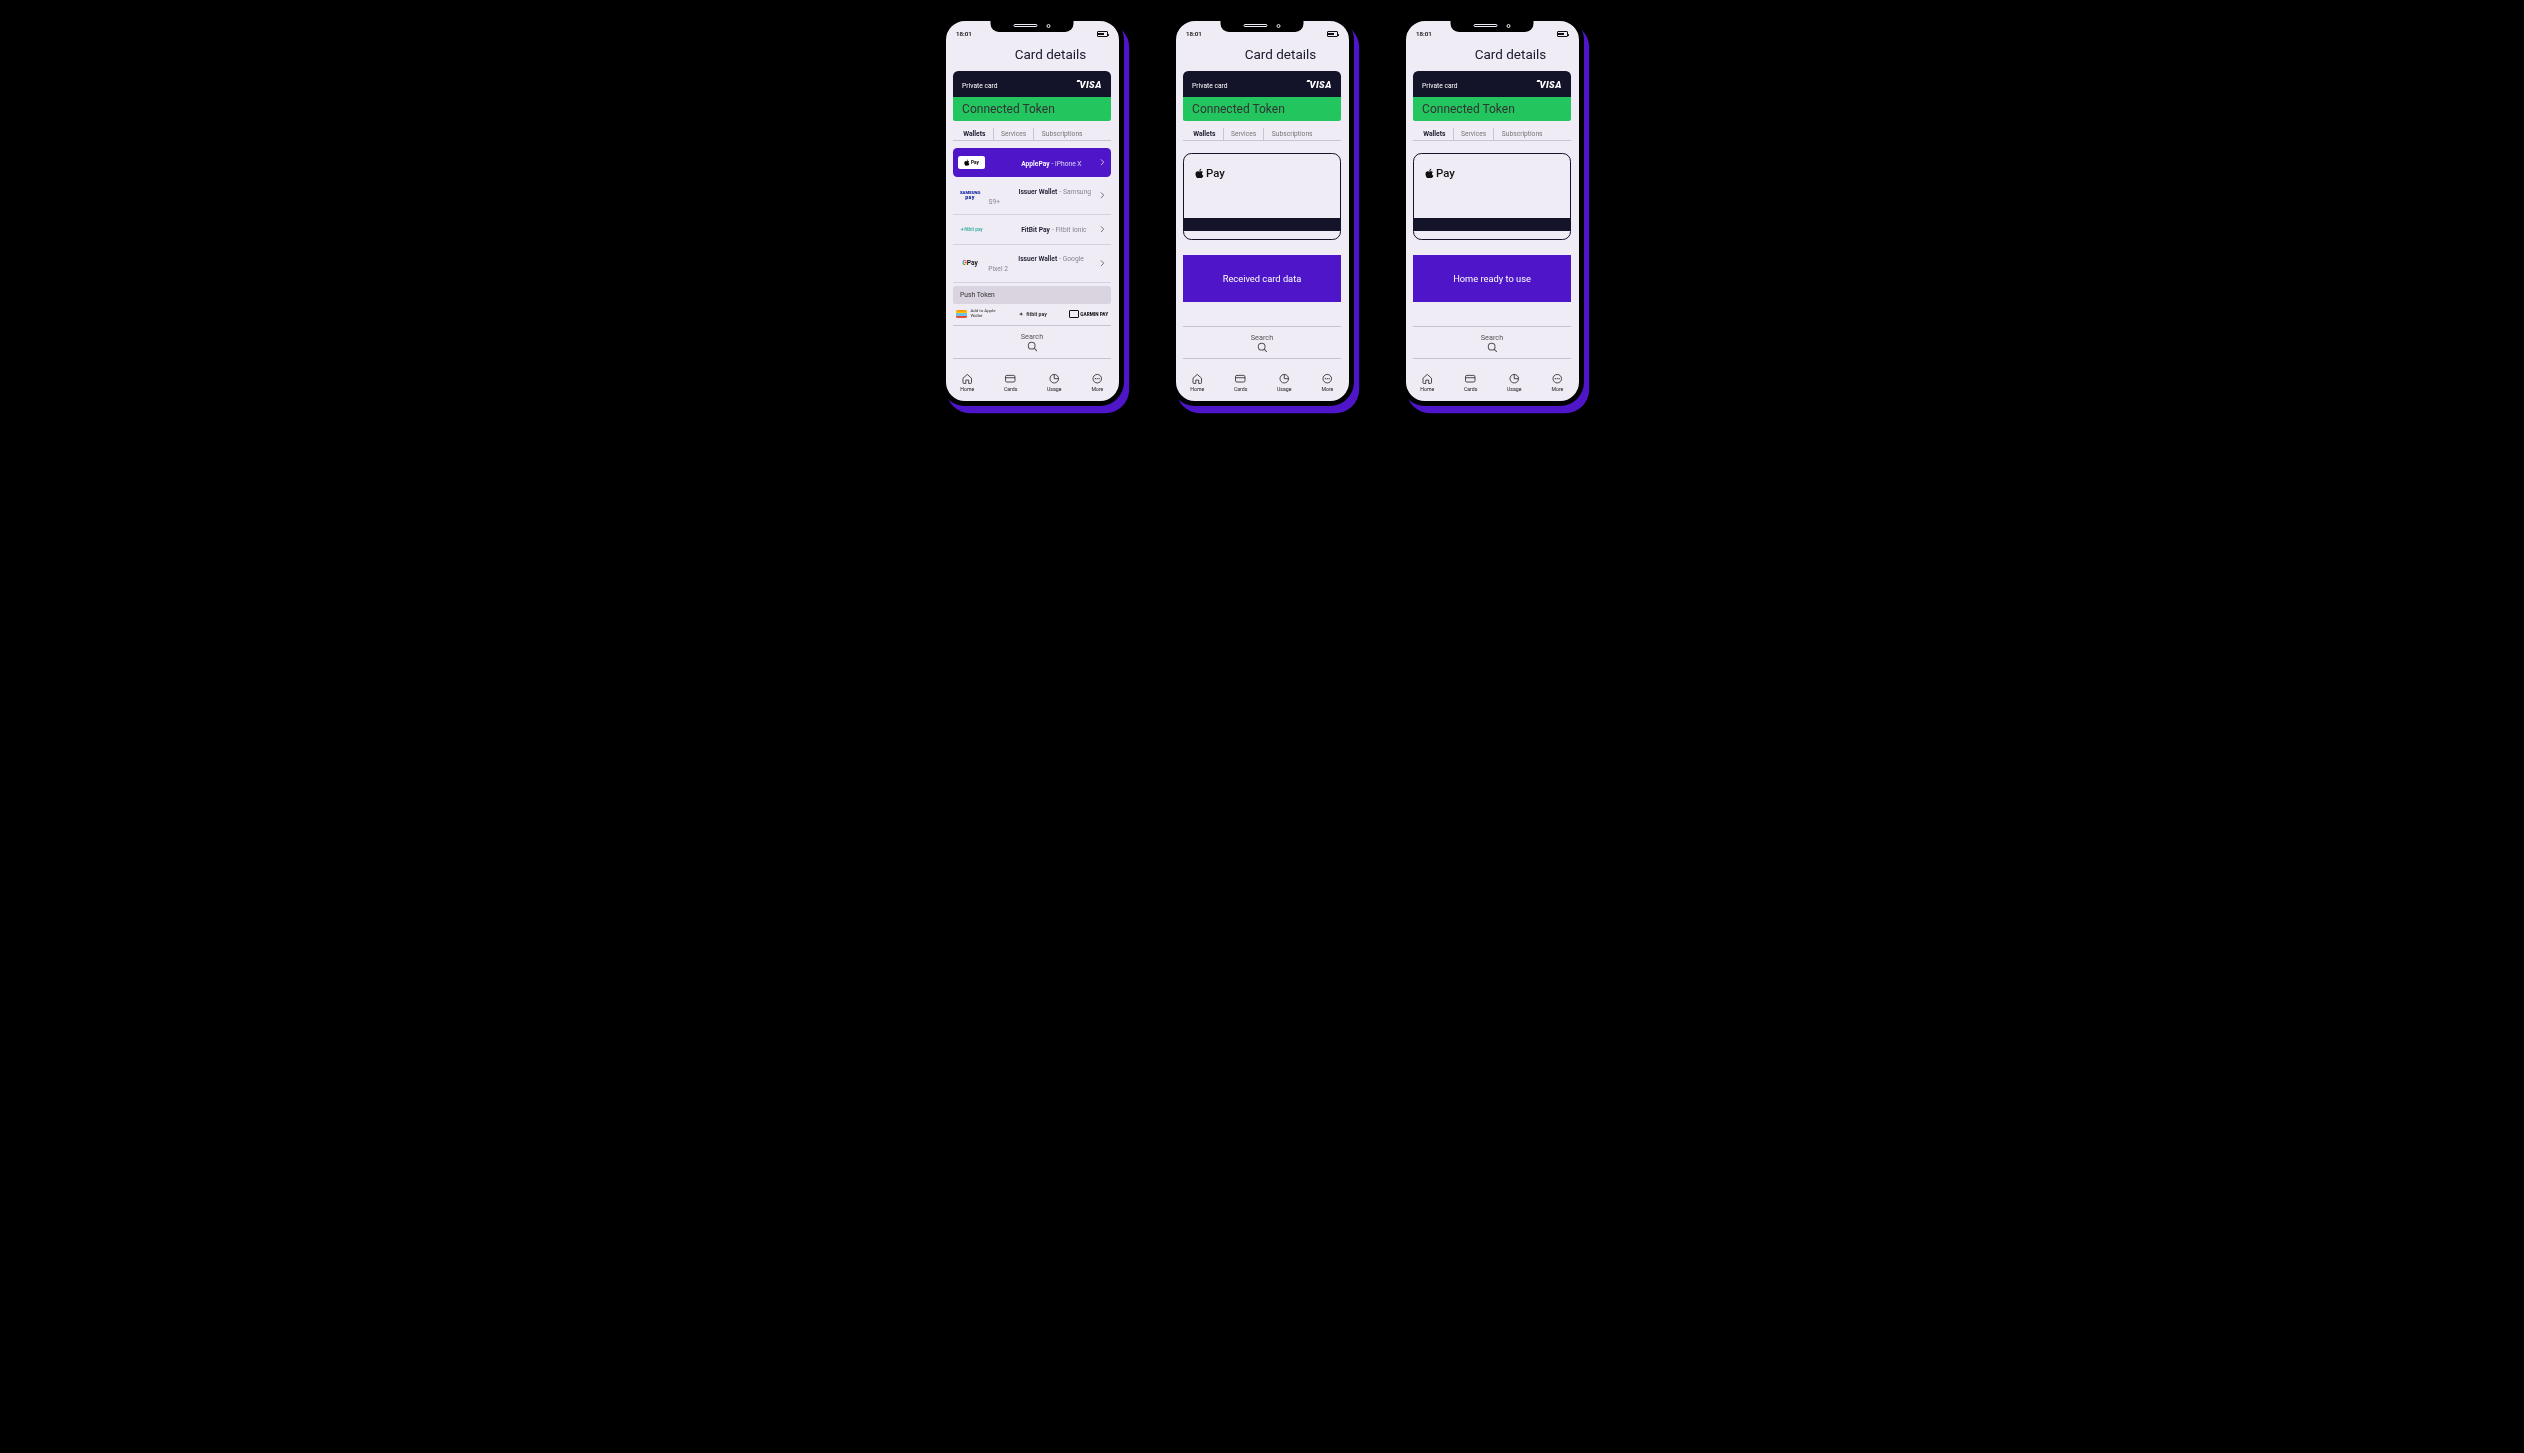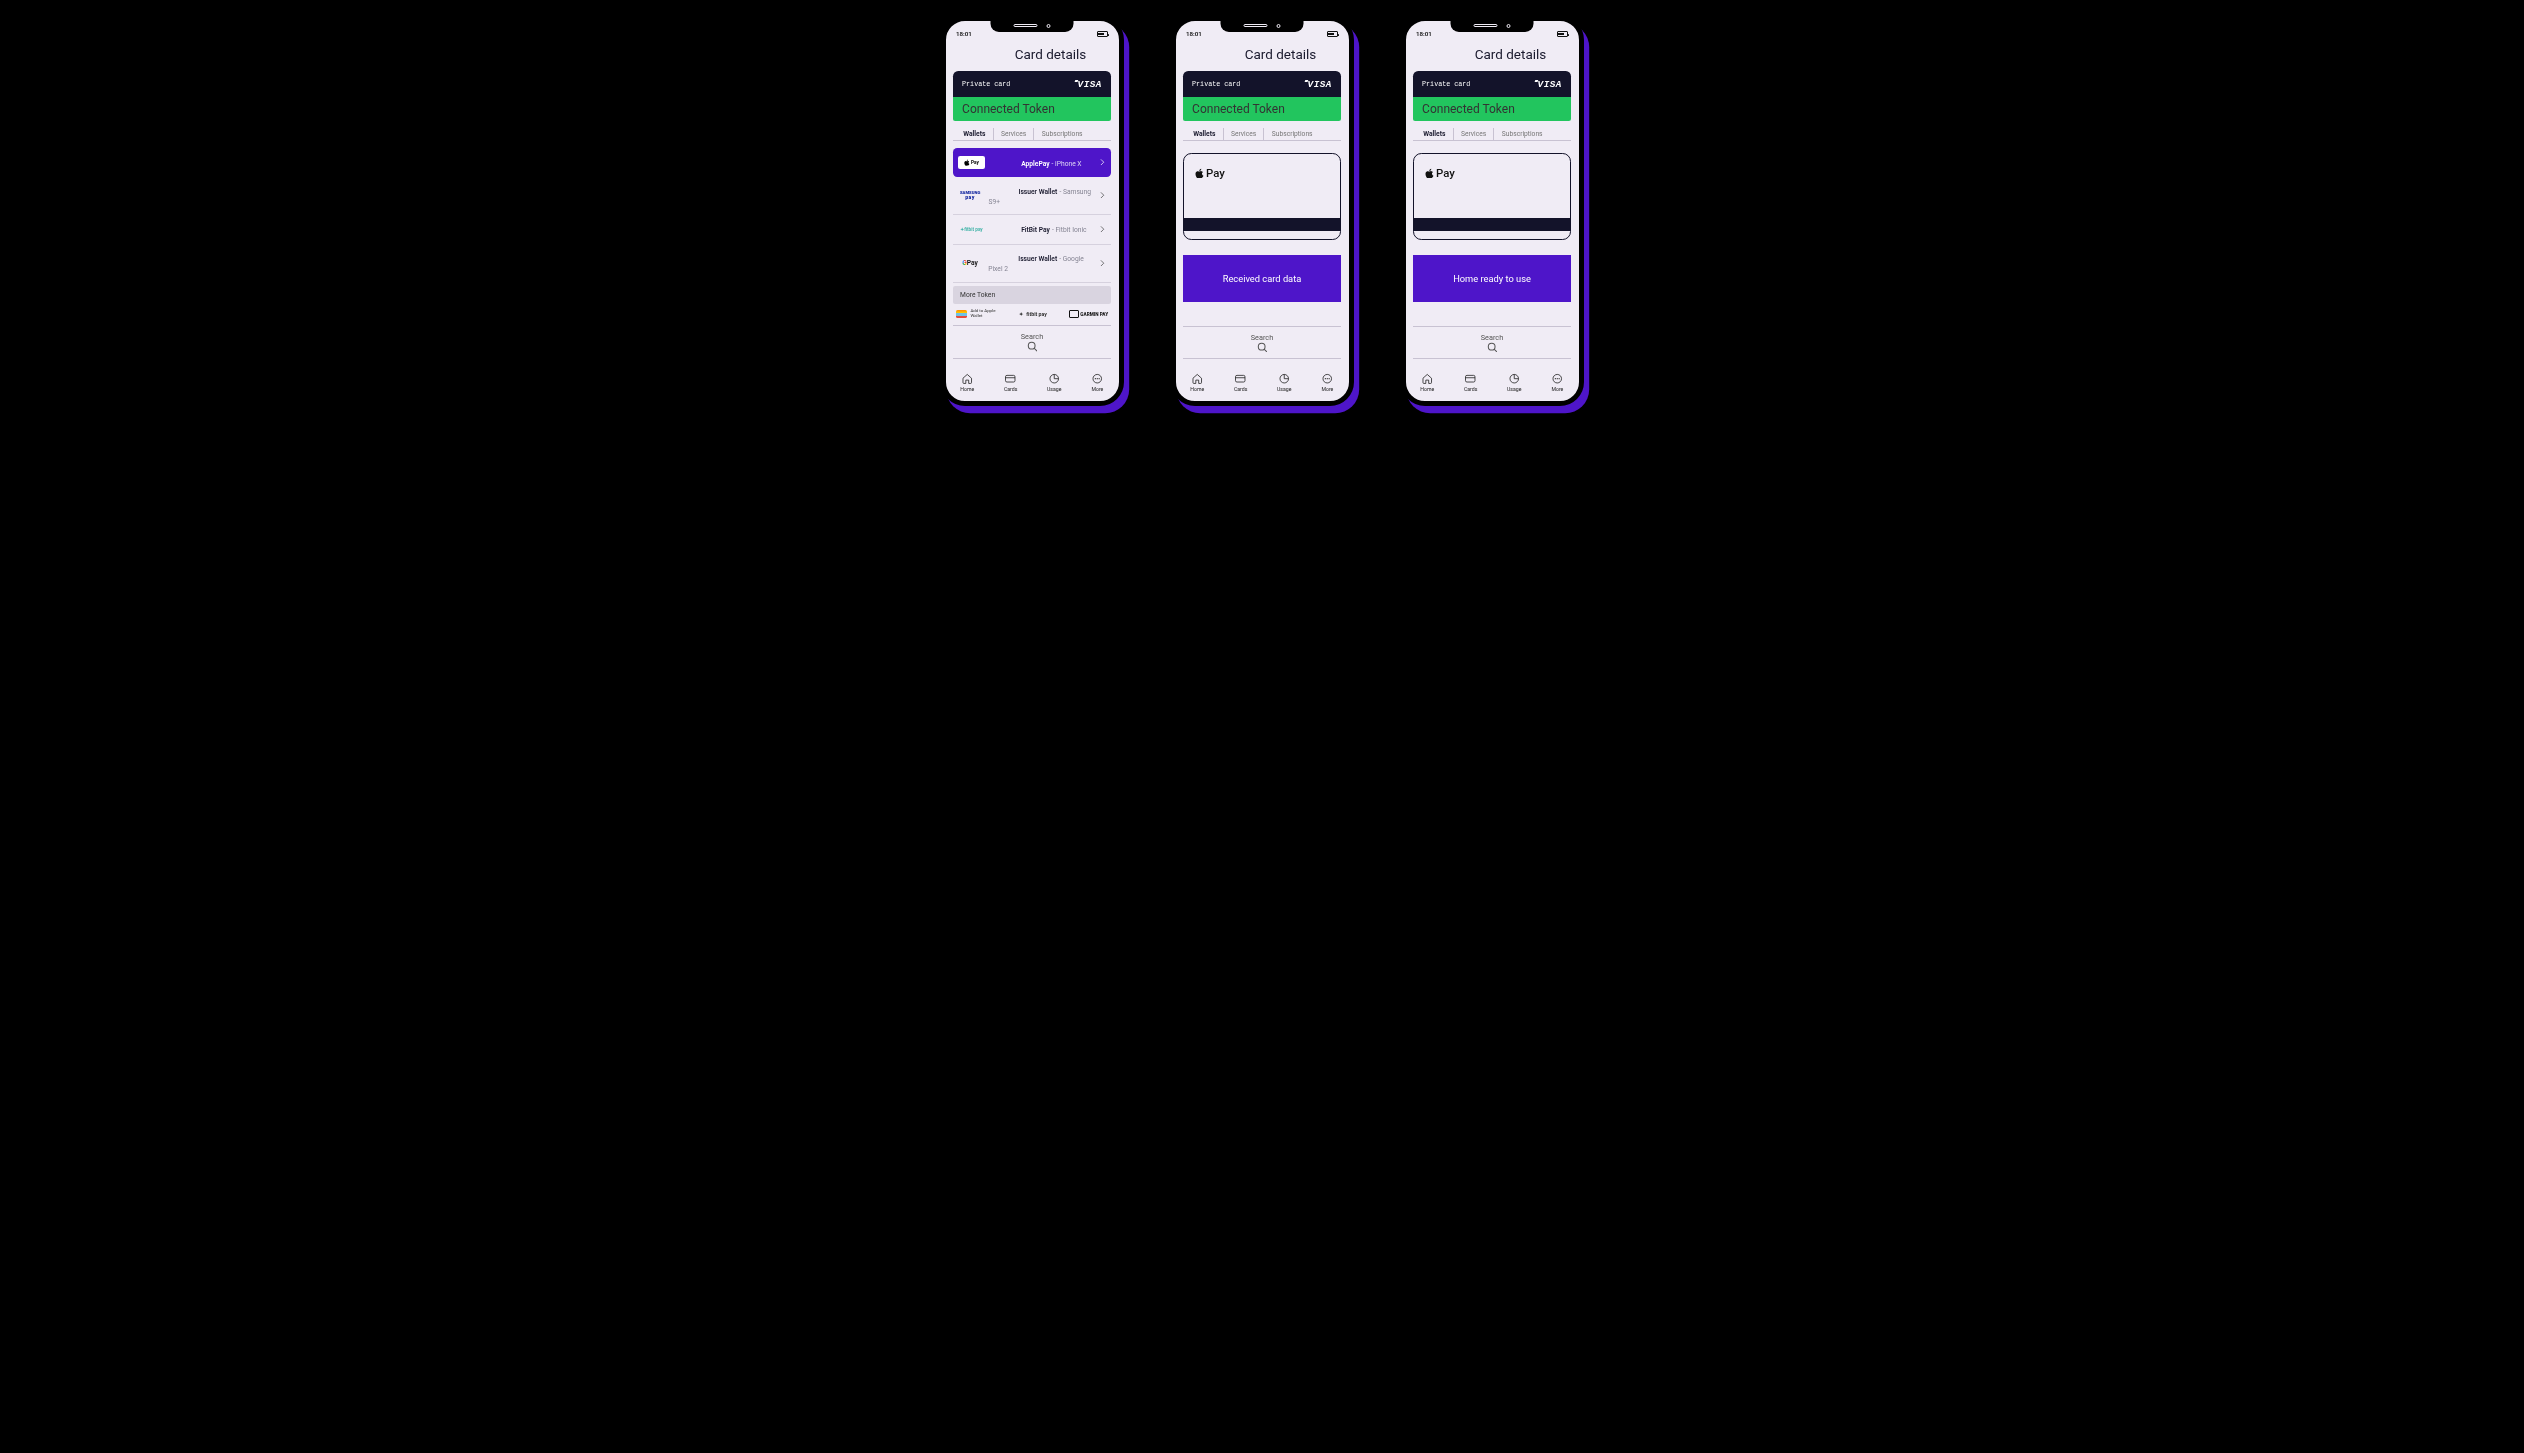--- a/index.html
+++ b/index.html
@@ -42,23 +42,22 @@
   }
   .battery { width:11.4px; height:5.7px; border:0.8px solid #111; border-radius:1px; position:relative;}
   .battery::after{content:'';position:absolute;right:-1.6px;top:1.6px;width:1px;height:2.6px;background:#111;border-radius:0.5px;}
   .battery .fill{position:absolute;left:0.5px;top:0.5px;bottom:0.5px;width:60%;background:#111;}
 
   .page-title { text-align:center; font-size:13.5px; font-weight:400; color:#1a1a2e; padding: 7.3px 0 9.3px; margin-left: 37px;}
   .content { padding: 0 7.3px; flex:1; overflow:hidden;}
 
   .card-header {
     background:#13132a; color:#fff; border-radius:5.2px 5.2px 0 0;
-    display:flex; justify-content:space-between; align-items:center;
+    display:flex; justify-content:space-between; align-items:flex-end;
     padding: 7.3px 9.3px;
-    font-family: Liberation Mono, monospace;
   }
   .card-header-label{font-size:6.7px;}
   .visa{font-style:italic;font-weight:900;font-size:9.3px;letter-spacing:0.5px;color:#fff;position:relative;}
   .visa::before{content:'';position:absolute;left:-2.1px;top:1.6px;width:3.1px;height:1.6px;background:#fff;transform:skewX(-20deg);}
 
   .subheader{
     background:#22c55e; color:#333; font-size:12px;
     padding:5.2px 9.3px; border-radius:0 0 2.1px 2.1px;
   }
 
@@ -253,21 +252,21 @@
         <span><span class="wallet-name">Issuer Wallet</span>
         <span class="wallet-device"> - <span>Google Pixel 2</span></span></span>
         <span class="chev">
             <svg width="7.3" height="10.4" viewBox="0 0 20 20">
               <use href="#i-chev"></use>
             </svg>
           </span>
       </div>
     </div>
 
-    <div class="push-header">More Token</div>
+    <div class="push-header">Push Token</div>
     <div class="push-row">
       <div class="push-item">
         <span class="aw-card"></span>
         <span style="max-width:26px;line-height:1.1">Add to Apple Wallet</span>
       </div>
       <div class="push-item fitbit-logo" style="font-size:5.2px">fitbit pay</div>
       <div class="push-item garmin">
           <span>GARMIN PAY</span>
         </div>
     </div>

